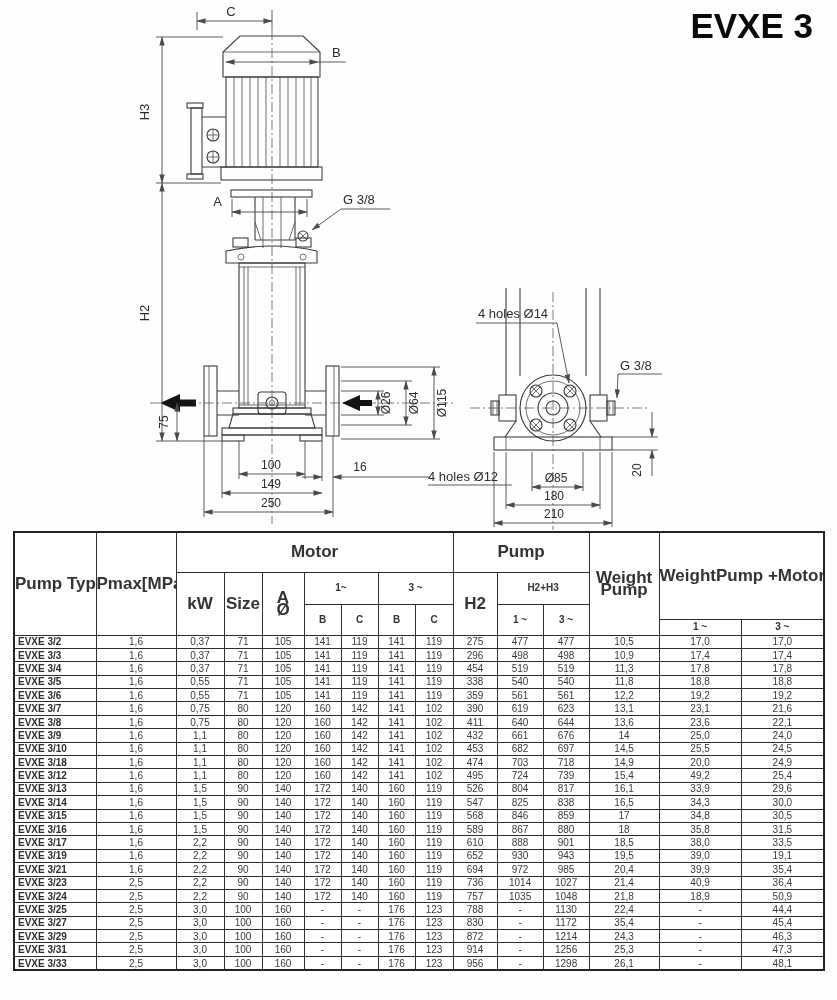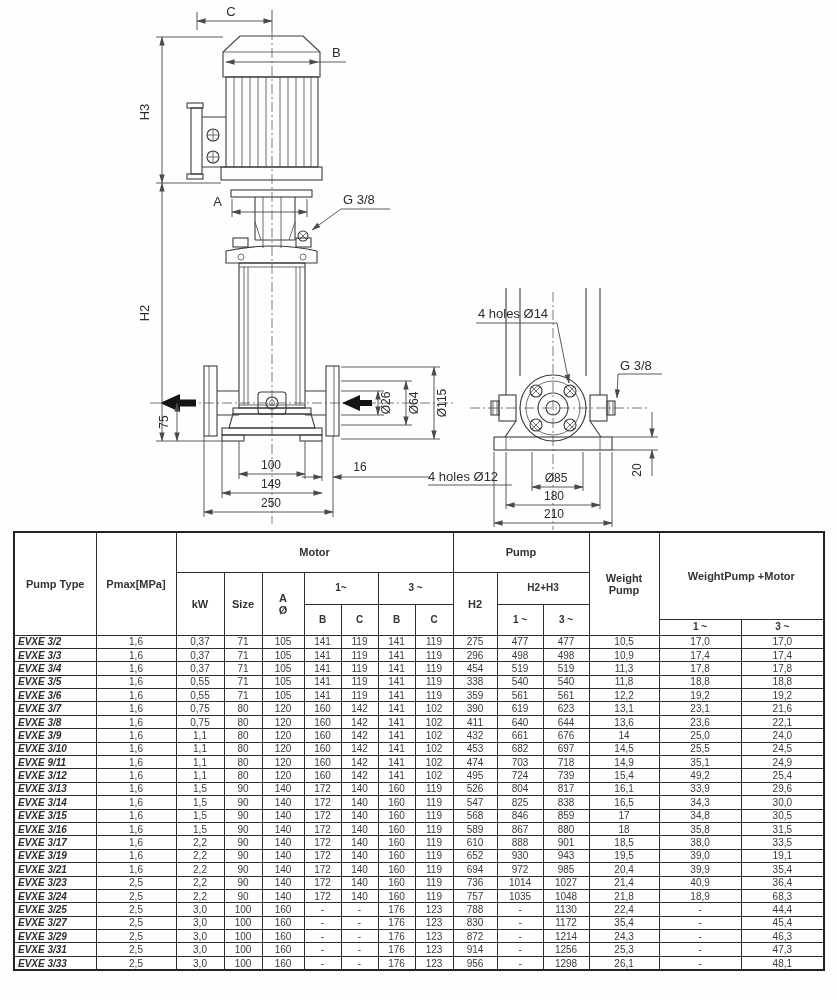--- a/index.html
+++ b/index.html
@@ -8,31 +8,32 @@
   .title{position:absolute;top:6px;right:24px;font-size:35px;font-weight:bold;color:#0a0a0a;letter-spacing:0px;}
   svg.drawing{position:absolute;left:0;top:0;}
   .outline{stroke:#3d3d3d;stroke-width:1.1;fill:none;}
   .thin{stroke:#4a4a4a;stroke-width:0.8;fill:none;}
   .dim{stroke:#4a4a4a;stroke-width:0.9;fill:none;}
   .cl{stroke:#5a5a5a;stroke-width:0.8;fill:none;stroke-dasharray:10 3 2 3;}
   .dtx{fill:#2c2c2c;font-family:"Liberation Sans",sans-serif;}
   .solid{fill:#141414;stroke:none;}
   table.spec{position:absolute;left:13px;top:531px;width:810px;border-collapse:collapse;table-layout:fixed;border:2px solid #232323;background:#fff;}
   table.spec th,table.spec td{border:1px solid #2e2e2e;text-align:center;vertical-align:middle;padding:0;white-space:nowrap;overflow:hidden;color:#333;}
-  table.spec th{font-size:11px;font-weight:bold;line-height:12px;}
+  table.spec th{font-size:17px;font-weight:bold;line-height:12px;}
   table.spec th.sub{font-size:10px;}
   table.spec td{font-size:10px;height:12.4px;line-height:11px;color:#3a3a3a;}
-  table.spec td.ptype{text-align:left;font-weight:bold;padding-left:3px;color:#2d2d2d;font-style:italic;}
+  table.spec td.ptype{text-align:left;font-weight:bold;padding-left:3px;color:#2d2d2d;}
   tr.hr1{height:40px;} tr.hr2{height:32px;} tr.hr3{height:15px;} tr.hr4{height:16px;}
 </style>
 </head>
 <body>
 
 <div class="page">
 
+  <div class="title">EVXE 3</div>
 
   <svg class="drawing" width="837" height="531" viewBox="0 0 837 531">
     <defs>
       <marker id="ar" viewBox="0 0 10 6" refX="9.5" refY="3" markerWidth="10" markerHeight="6" orient="auto-start-reverse">
         <path d="M0,0 L10,3 L0,6 Z" fill="#4a4a4a"></path>
       </marker>
     </defs>
 
     <g>
 
@@ -467,34 +468,34 @@
           <td>141</td>
           <td>102</td>
           <td>453</td>
           <td>682</td>
           <td>697</td>
           <td>14,5</td>
           <td>25,5</td>
           <td>24,5</td>
         </tr>
         <tr>
-          <td class="ptype">EVXE 9/11</td>
+          <td class="ptype">EVXE 3/18</td>
           <td>1,6</td>
           <td>1,1</td>
           <td>80</td>
           <td>120</td>
           <td>160</td>
           <td>142</td>
           <td>141</td>
           <td>102</td>
           <td>474</td>
           <td>703</td>
           <td>718</td>
           <td>14,9</td>
-          <td>35,1</td>
+          <td>20,0</td>
           <td>24,9</td>
         </tr>
         <tr>
           <td class="ptype">EVXE 3/12</td>
           <td>1,6</td>
           <td>1,1</td>
           <td>80</td>
           <td>120</td>
           <td>160</td>
           <td>142</td>
@@ -651,21 +652,21 @@
           <td>140</td>
           <td>172</td>
           <td>140</td>
           <td>160</td>
           <td>119</td>
           <td>757</td>
           <td>1035</td>
           <td>1048</td>
           <td>21,8</td>
           <td>18,9</td>
-          <td>68,3</td>
+          <td>50,9</td>
         </tr>
         <tr>
           <td class="ptype">EVXE 3/25</td>
           <td>2,5</td>
           <td>3,0</td>
           <td>100</td>
           <td>160</td>
           <td>-</td>
           <td>-</td>
           <td>176</td>

